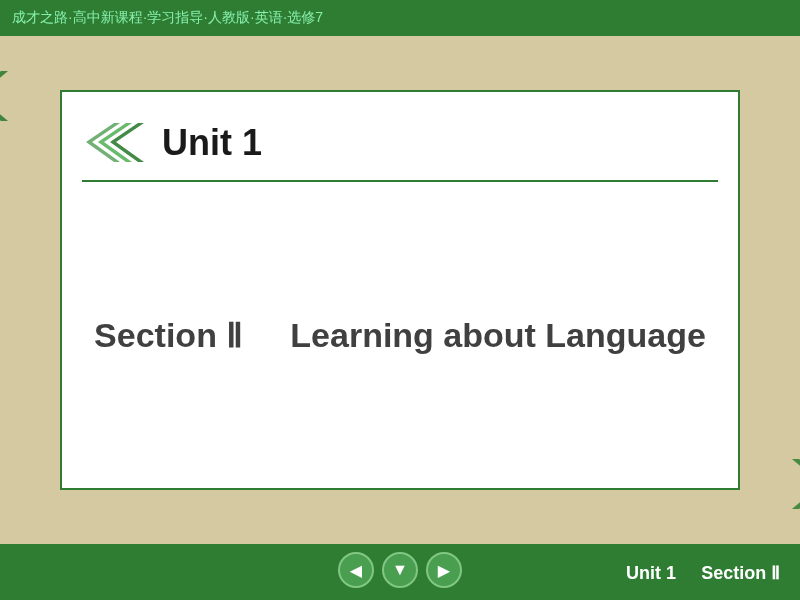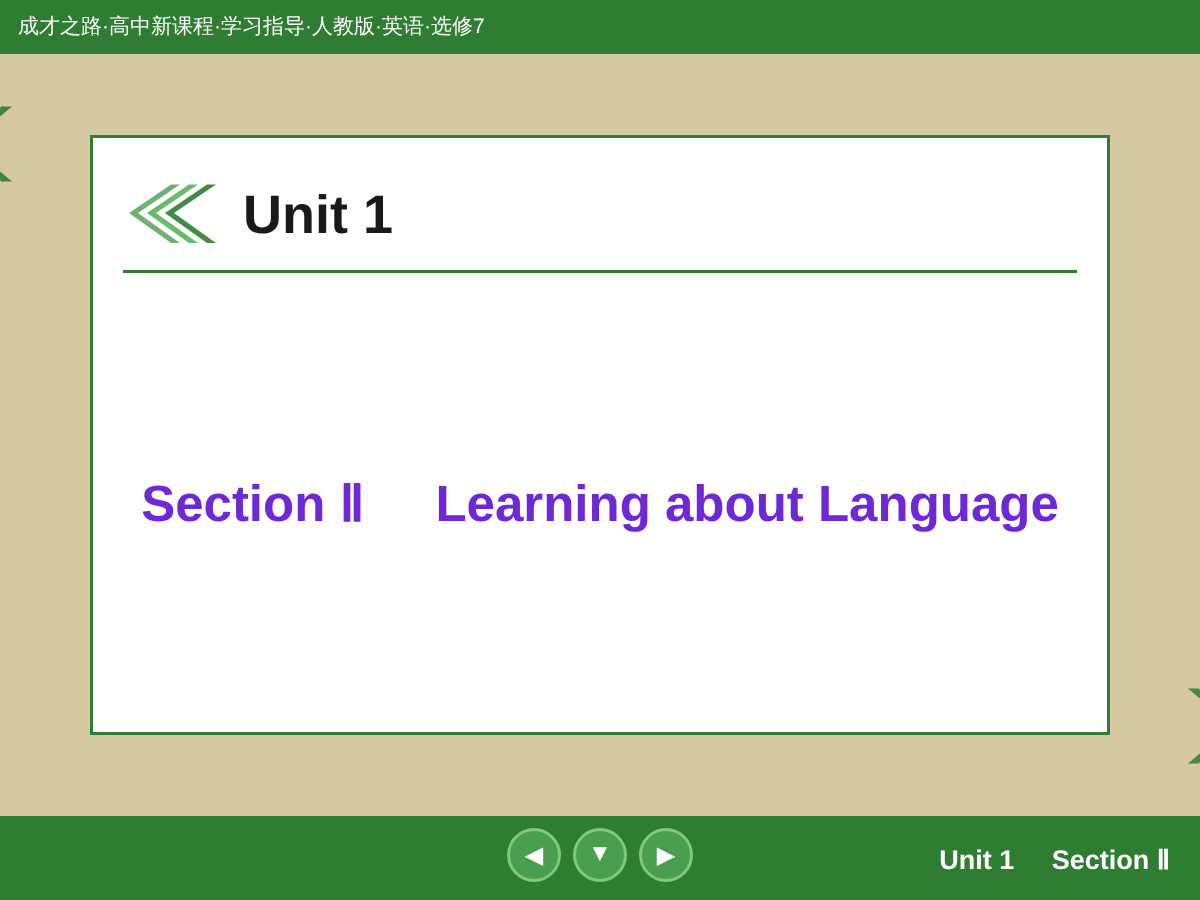--- a/index.html
+++ b/index.html
@@ -15,21 +15,21 @@
     
     #top-bar {
       width: 100%;
       height: 36px;
       background: #2e7d32;
       display: flex;
       align-items: center;
       padding: 0 12px;
     }
     #top-bar span {
-      color: #ffffff;
+      color: #86efac;
       font-size: 14px;
       font-family: 'SimHei', 'Microsoft YaHei', sans-serif;
     }
 
     
     #main-area {
       width: 100%;
       height: 508px;
       background: #f5f5dc;
       background: #f0ede0;
@@ -107,21 +107,21 @@
       display: flex;
       align-items: center;
       justify-content: center;
       flex: 1;
       padding: 20px;
     }
 
     #section-title {
       font-size: 34px;
       font-weight: bold;
-      color: #6d28d9;
+      color: #404040;
       font-family: Arial, sans-serif;
       text-align: center;
     }
 
     
     #bottom-bar {
       width: 100%;
       height: 56px;
       background: #2e7d32;
       display: flex;

